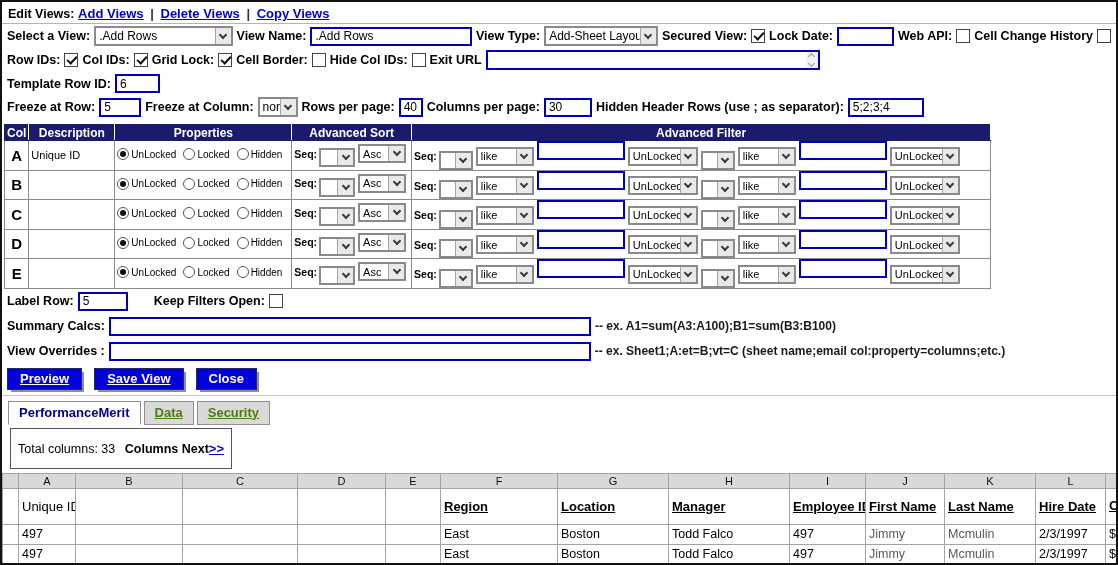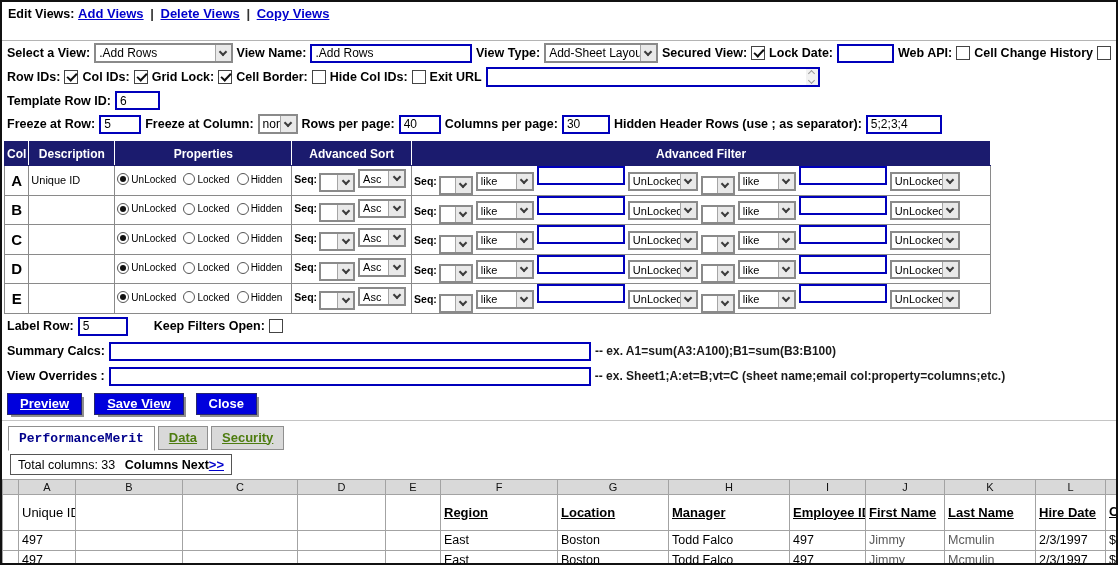--- a/index.html
+++ b/index.html
@@ -1,21 +1,21 @@
 <!DOCTYPE html>
 <html><head>
 <meta charset="utf-8">
 <style>
   * { box-sizing: border-box; margin: 0; padding: 0; }
   html,body { background:#fff; }
   body { font-family: "Liberation Sans", sans-serif; }
   .frame { width:1118px; height:565px; border:2px solid #111; background:#fff; overflow:hidden; position:relative; }
 
   
-  .topbar { padding:4px 6px 19px; border-bottom:1px solid #b4b4b4; font-size:13px; white-space:nowrap; }
+  .topbar { padding:4px 6px 2px; border-bottom:1px solid #b4b4b4; font-size:13px; white-space:nowrap; }
   .lb { font-weight:bold; color:#000; font-size:12.5px; }
   a.lnk { color:#0000cc; font-weight:bold; text-decoration:underline; cursor:pointer; font-size:13px; }
   .sep { color:#333; margin:0 3px; font-weight:bold; }
 
   
   .frow { display:flex; align-items:center; gap:4px; padding:2px 5px; white-space:nowrap; }
   .frow.tight { padding-top:3px; padding-bottom:3px; }
 
   .tin { display:inline-flex; align-items:center; background:#fff; border:2px solid #0000bb; height:19px; padding:0 3px; font-size:12px; color:#000; overflow:hidden; }
 
@@ -28,21 +28,21 @@
   .cb.on::after { content:""; position:absolute; left:2px; top:2px; width:8px; height:4px; border-left:2px solid #111; border-bottom:2px solid #111; transform:rotate(-47deg); }
 
   .ta { display:inline-flex; justify-content:flex-end; background:#fff; border:2px solid #0000bb; height:20px; }
   .ta-scroll { width:12px; background:#f2f2f2; display:flex; flex-direction:column; align-items:center; justify-content:space-between; padding:2px 0; }
   .ta-scroll i { display:block; width:5px; height:5px; border-right:1.5px solid #999; border-bottom:1.5px solid #999; }
   .ta-scroll i.up { transform:rotate(-135deg); }
   .ta-scroll i.dn { transform:rotate(45deg); margin-top:-2px; }
 
   
   table.cfg { border-collapse:collapse; table-layout:fixed; margin:5px 0 0 2px; }
-  table.cfg th { background:#1b1b6e; color:#fff; font-size:12px; height:24px; border:1px solid #1b1b6e; border-right:1px solid #fff; padding:0 2px; }
+  table.cfg th { background:#1b1b6e; color:#fff; font-size:12px; height:16px; border:1px solid #1b1b6e; border-right:1px solid #fff; padding:0 2px; }
   table.cfg td { border:1px solid #8a8a8a; background:#fff; height:27px; padding:0 2px; vertical-align:middle; white-space:nowrap; overflow:hidden; }
   td.t-col { text-align:center; font-weight:bold; font-size:15px; }
   td.t-desc { font-size:11px; }
   td.t-props { font-size:10px; }
   .rdw { display:inline-flex; align-items:center; margin-right:7px; }
   .rd { width:12px; height:12px; border:1px solid #555; border-radius:50%; background:#fff; display:inline-block; position:relative; flex:none; }
   .rd.on::after { content:""; position:absolute; left:2px; top:2px; width:6px; height:6px; border-radius:50%; background:#111; }
   .rdl { margin-left:2px; }
   .seq { font-weight:bold; font-size:10.5px; margin-right:2px; }
   td.t-sort .sel, td.t-filter .sel { height:19px; margin-right:3px; font-size:11px; }
@@ -53,23 +53,23 @@
   .flabel { font-weight:bold; font-size:12.5px; min-width:92px; display:inline-block; }
   .btnrow { display:flex; gap:12px; padding:4px 0 2px 5px; }
   .btn { background:#0000dd; color:#fff; font-weight:bold; font-size:13px; padding:2px 12px 3px; border:1px solid #26266e; box-shadow:3px 3px 0 -1px #8f8f8f; cursor:pointer; font-family:"Liberation Sans",sans-serif; }
   .btn.u { text-decoration:underline; }
   .alert { color:#e60000; font-weight:bold; font-size:13px; padding:4px 5px 2px; }
 
   
   .tabzone { border-top:1px solid #c4c4c4; margin-top:3px; padding:5px 0 0 6px; }
   .tab { display:inline-block; padding:3px 10px 4px; background:#d9d9d9; border:1px solid #8f8f8f; margin-right:3px; font-size:13px; cursor:pointer; }
   .tab.active { background:#fff; border-bottom:1px solid #fff; }
-  .tab.active .tabtxt { color:#00008b; font-weight:bold; text-decoration:none;font-family:Liberation Mono, monospace; }
+  .tab.active .tabtxt { color:#00008b; font-weight:bold; text-decoration:none; }
   .tabtxt { color:#4d7c0f; font-weight:bold; text-decoration:underline; }
-  .totbox { display:inline-block; border:1px solid #555; background:#fff; margin:3px 0 2px 2px; padding:2px 7px; font-size:12.5px; }
+  .totbox { display:inline-block; border:1px solid #555; background:#fff; margin:3px 0 2px 2px; padding:12px 7px; font-size:12.5px; }
   .totbox b { margin-left:6px; }
   a.next { color:#0000cc; font-weight:bold; text-decoration:underline; font-size:13px; }
 
   
   table.grid { border-collapse:collapse; table-layout:fixed; width:1115px; margin-top:2px; }
   table.grid td { border:1px solid #a3a3a3; background:#fff; padding:0 3px; font-size:12.5px; white-space:nowrap; overflow:hidden; vertical-align:middle; }
   tr.g-lt td { background:#d9d9d9; text-align:center; font-size:11px; height:15px; color:#111; padding:0; }
   td.g-rh { background:#d9d9d9; }
   tr.g-label td { height:36px; font-size:13px; }
   td.g-hdr { font-weight:bold; text-decoration:underline; }
@@ -148,21 +148,21 @@
     <span class="lb">Freeze at Row:</span>
     <span class="tin" style="width:42px">5</span>
     <span class="lb">Freeze at Column:</span>
     <span class="sel" style="width:40px">
         <span class="sel-v">none</span>
         <span class="arr">
           <i></i>
         </span>
       </span>
     <span class="lb">Rows per page:</span>
-    <span class="tin" style="width:42px">40</span>
+    <span class="tin" style="width:24px">40</span>
     <span class="lb">Columns per page:</span>
     <span class="tin" style="width:48px">30</span>
     <span class="lb">Hidden Header Rows (use ; as separator):</span>
     <span class="tin" style="width:76px">5;2;3;4</span>
   </div>
 
   <table class="cfg">
     <colgroup>
         <col style="width:24px">
         <col style="width:86px">

